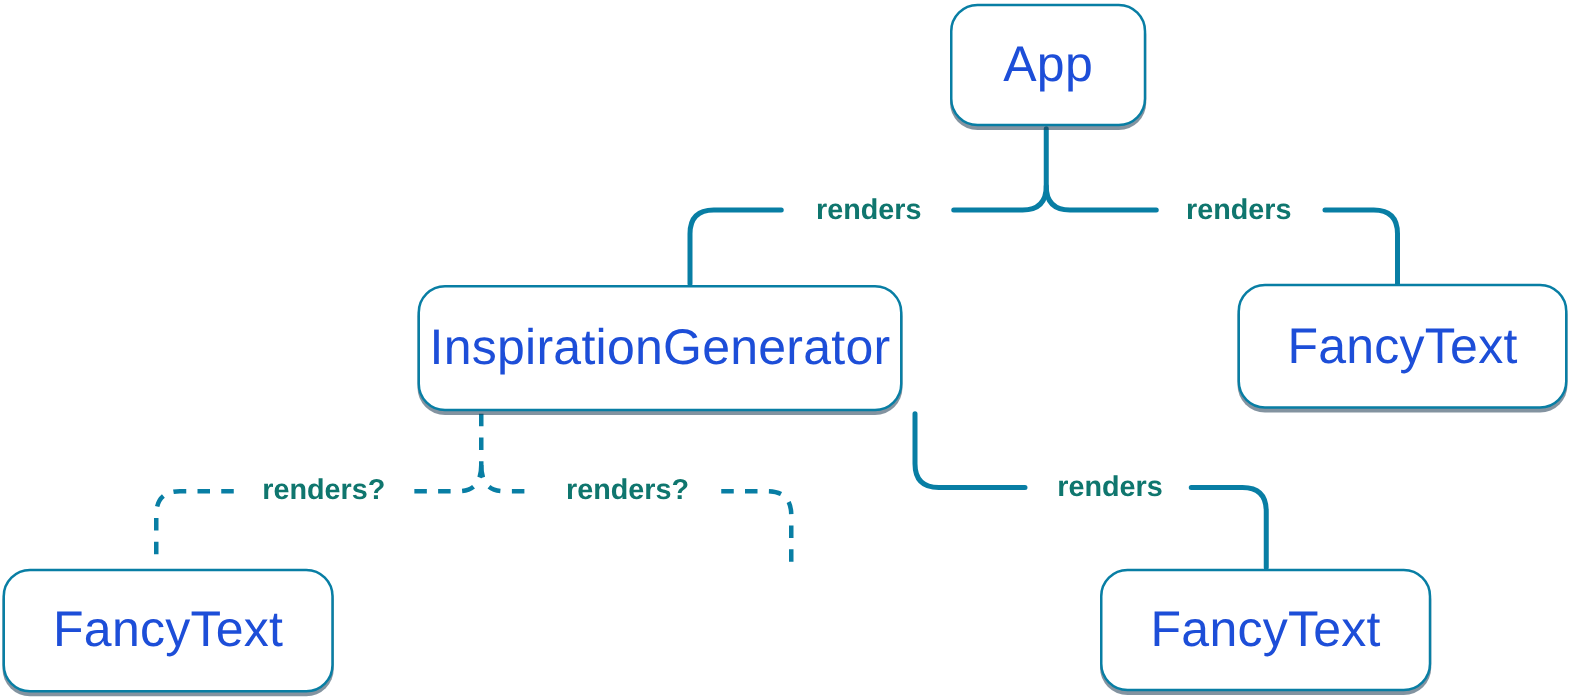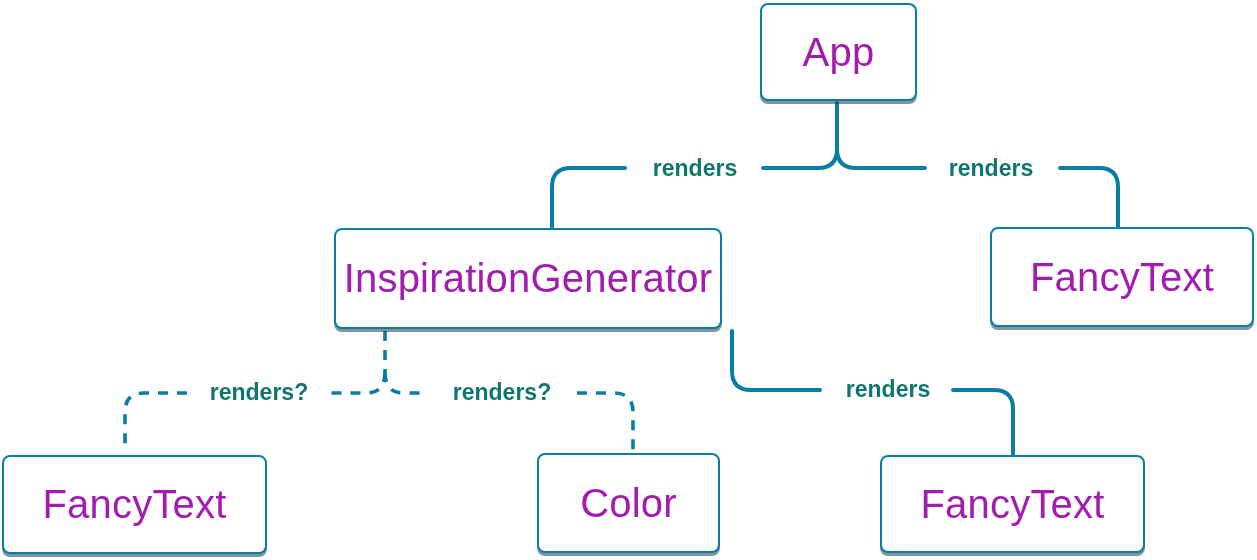--- a/index.html
+++ b/index.html
@@ -32,26 +32,26 @@
     fill: none;
     stroke: #087EA4;
     stroke-width: 3.6;
     stroke-dasharray: 10 9;
     stroke-linecap: butt;
   }
   .node {
     position: absolute;
     background: #ffffff;
     border: 2.5px solid #087EA4;
-    border-radius: 8px;
+    border-radius: 22px;
     box-shadow: 0 3px 0 rgba(30, 58, 82, 0.55);
     display: flex;
     align-items: center;
     justify-content: center;
-    color: #a21caf;
+    color: #1d4ed8;
     font-size: 40px;
     font-weight: 500;
     letter-spacing: 0.2px;
     white-space: nowrap;
     box-sizing: border-box;
   }
   .node-app            { left: 760px; top: 3px;   width: 157px; height: 98px; }
   .node-inspiration    { left: 334px; top: 228px; width: 388px; height: 101px; align-items: center; }
   .node-fancytext-top  { left: 990px; top: 227px; width: 264px; height: 100px; }
   .node-fancytext-bot  { left: 2px;   top: 455px; width: 265px; height: 99px; }
@@ -105,23 +105,20 @@
   </div>
 
   <div class="node node-fancytext-top">
     <span>FancyText</span>
   </div>
 
   <div class="node node-fancytext-bot">
     <span>FancyText</span>
   </div>
 
-  <div class="node node-color">
-    <span>Color</span>
-  </div>
 
   <div class="node node-copyright">
     <span>FancyText</span>
   </div>
 
   <span class="edge-label lbl-top-left">renders</span>
 
   <span class="edge-label lbl-top-right">renders</span>
 
   <span class="edge-label lbl-bottom-left">renders?</span>

